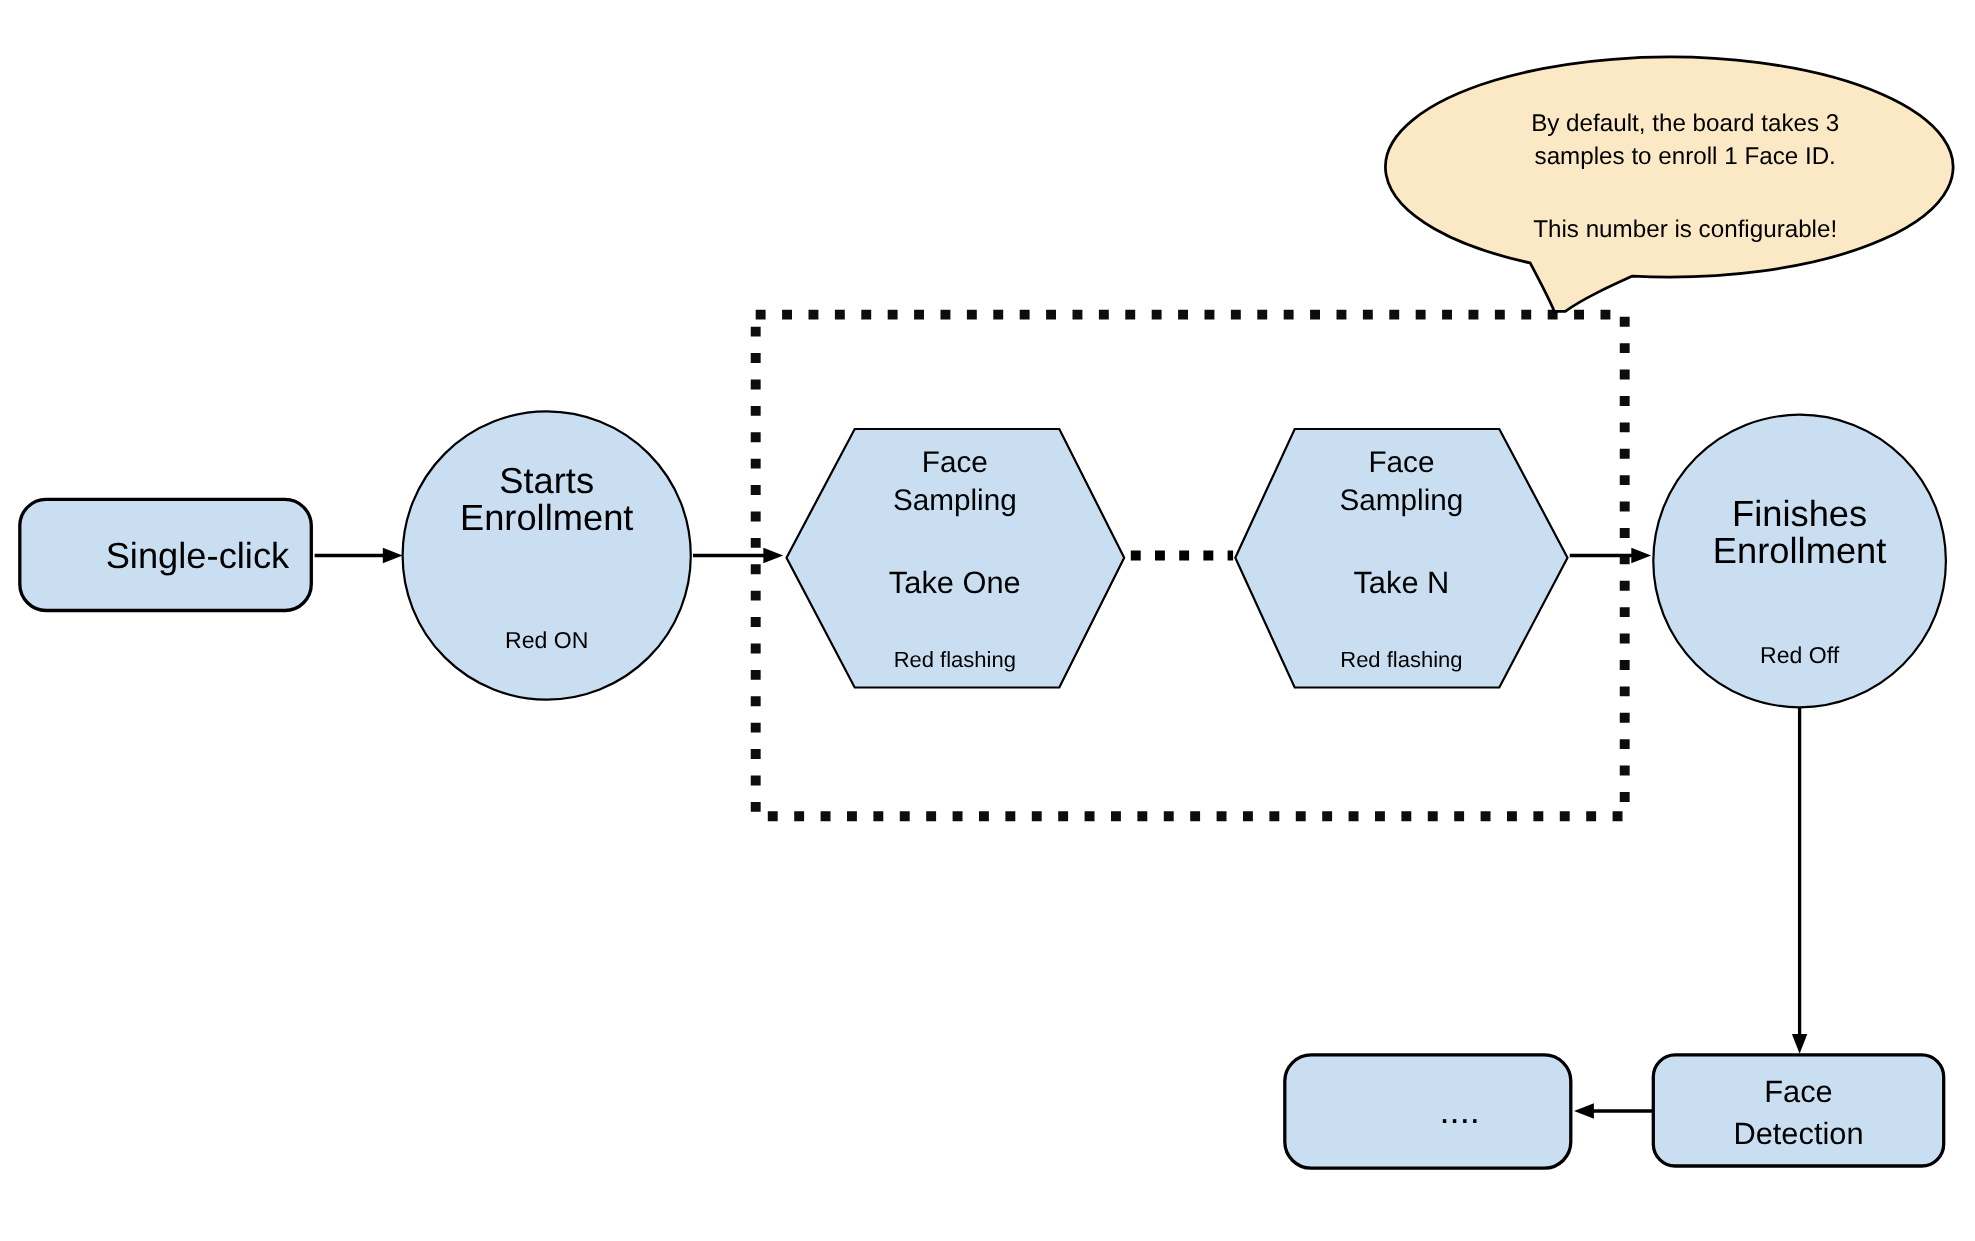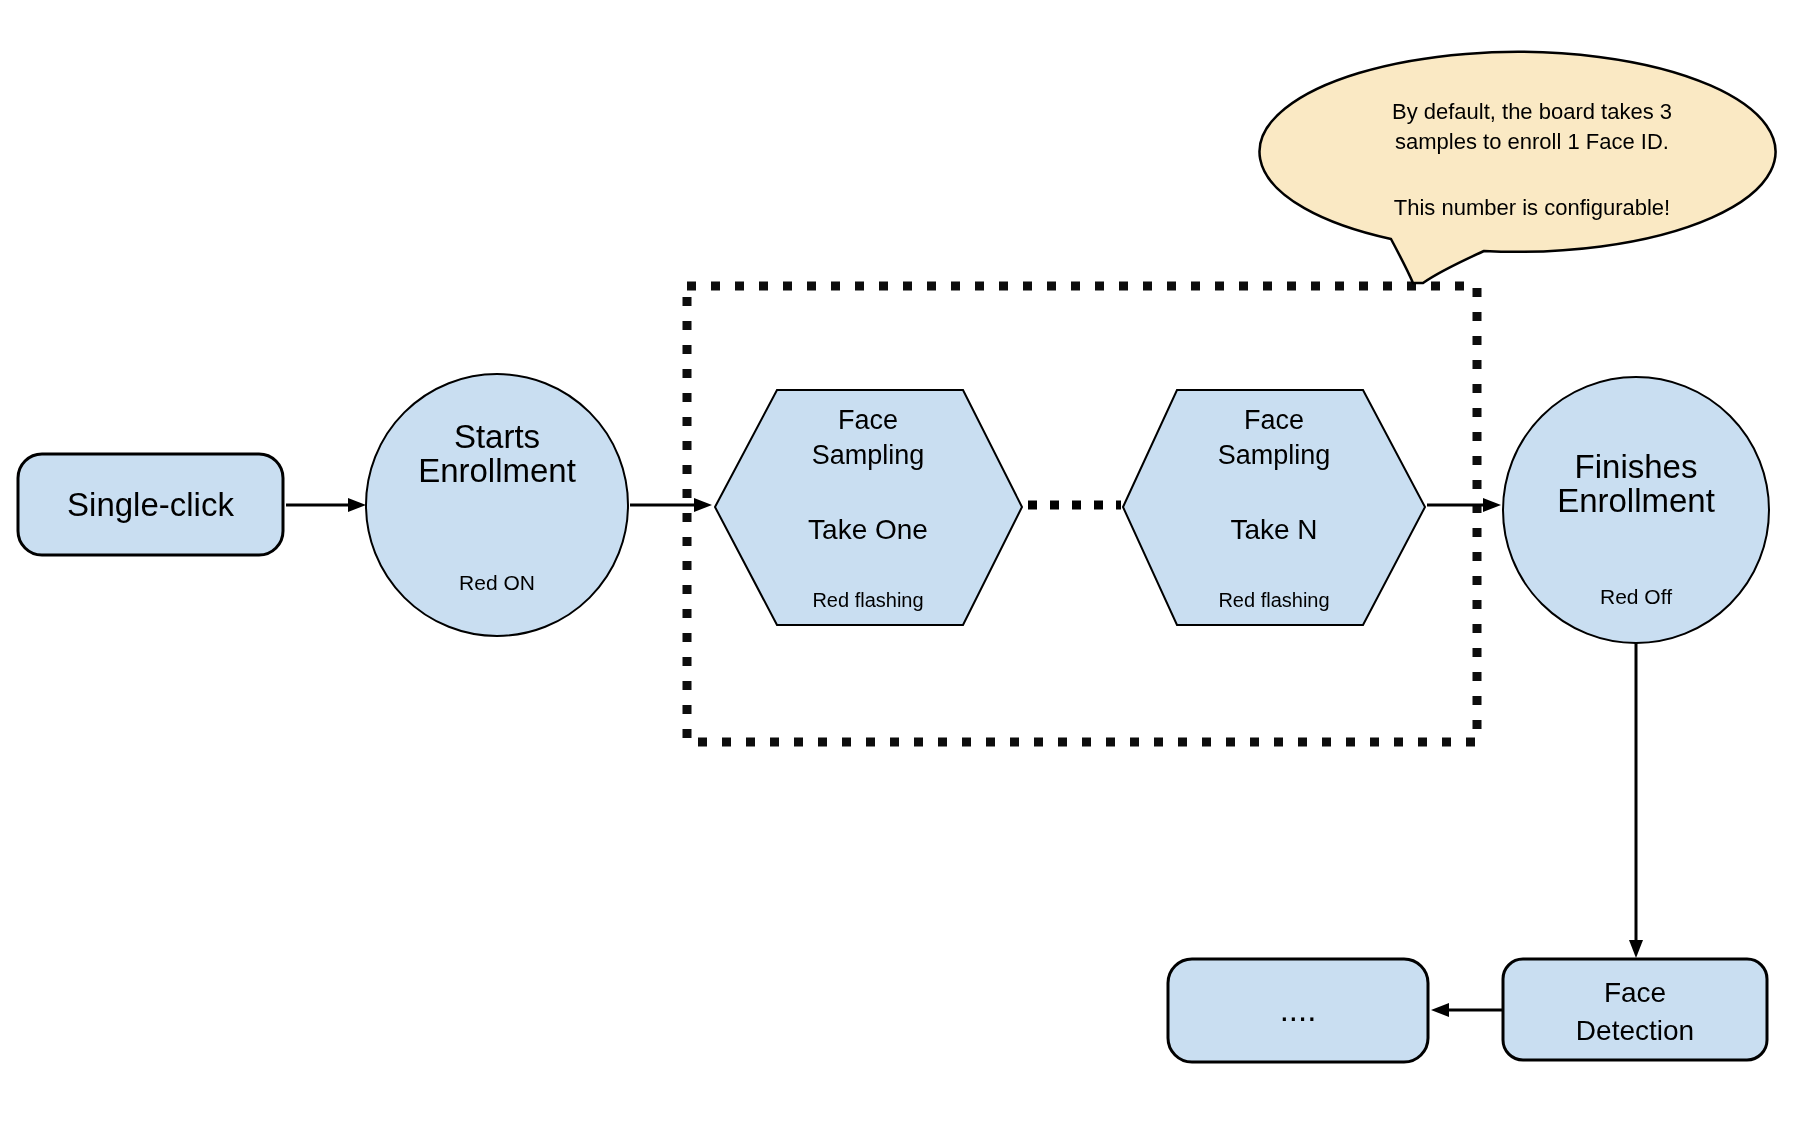--- a/index.html
+++ b/index.html
@@ -25,21 +25,21 @@
     position: absolute;
     text-align: center;
     color: #000000;
     white-space: nowrap;
   }
   .node-title   { font-size: 33px; line-height: 34px; }
   .hex-title    { font-size: 27px; line-height: 35px; }
   .hex-take     { font-size: 28px; line-height: 36px; }
   .status-text  { font-size: 21px; line-height: 26px; }
   .hex-status   { font-size: 20px; line-height: 25px; }
-  .box-label    { font-size: 33px; line-height: 40px; }
+  .box-label    { font-size: 33px; line-height: 40px; padding-left: 29px; }
   .fd-label     { font-size: 28px; line-height: 38px; }
   .callout-text {
     position: absolute;
     left: 1352px;
     top: 97px;
     width: 360px;
     text-align: center;
     font-size: 22px;
     line-height: 30px;
   }

